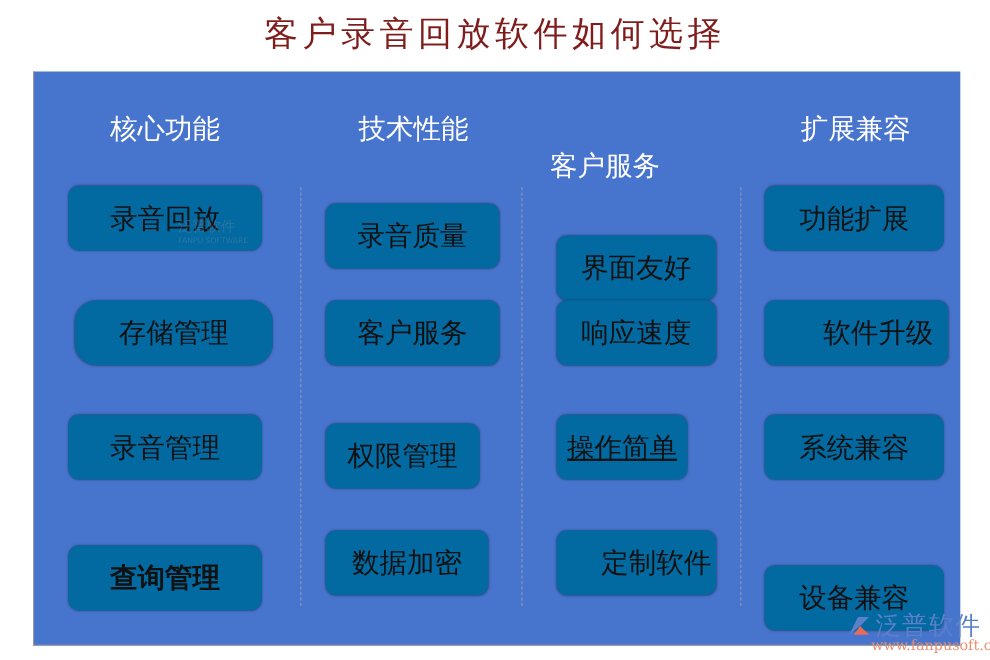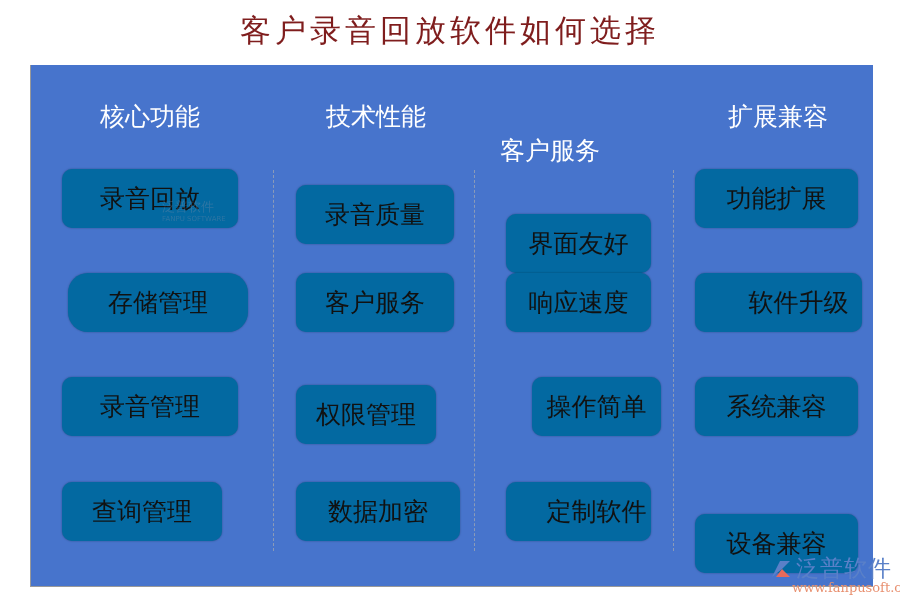--- a/index.html
+++ b/index.html
@@ -27,30 +27,30 @@
 <div class="col-head" style="left:462px;width:176px;margin-top:34px;">客户服务</div>
 <div class="col-head" style="left:690px;width:176px;">扩展兼容</div>
 
 <div class="divider" style="left:273px;"></div>
 <div class="divider" style="left:474px;"></div>
 <div class="divider" style="left:673px;"></div>
 
 <div class="box" style="left:62px;top:169px;width:176px;">录音回放</div>
 <div class="box" style="left:68px;top:273px;width:180px;border-radius:20px;">存储管理</div>
 <div class="box" style="left:62px;top:377px;width:176px;">录音管理</div>
-<div class="box" style="left:62px;top:482px;width:160px;">查询管理</div>
+<div class="box" style="left:62px;top:496px;width:176px;font-weight:bold;">查询管理</div>
 
 <div class="box" style="left:296px;top:185px;width:158px;">录音质量</div>
 <div class="box" style="left:296px;top:273px;width:158px;">客户服务</div>
 <div class="box" style="left:296px;top:385px;width:140px;">权限管理</div>
-<div class="box" style="left:296px;top:482px;width:164px;">数据加密</div>
+<div class="box" style="left:296px;top:482px;width:148px;">数据加密</div>
 
 <div class="box" style="left:506px;top:169px;width:145px;margin-top:45px;">界面友好</div>
 <div class="box" style="left:506px;top:273px;width:145px;text-align:right;">响应速度</div>
-<div class="box" style="left:532px;top:377px;width:129px;">操作简单</div>
+<div class="box" style="left:506px;top:377px;width:119px;text-decoration:underline;">操作简单</div>
 <div class="box" style="left:506px;top:482px;width:145px;padding-left:36px;">定制软件</div>
 
 <div class="box" style="left:695px;top:169px;width:163px;">功能扩展</div>
 <div class="box" style="left:695px;top:273px;width:167px;padding-left:40px;">软件升级</div>
 <div class="box" style="left:695px;top:377px;width:163px;">系统兼容</div>
 <div class="box" style="left:695px;top:482px;width:163px;margin-top:32px;">设备兼容</div>
 
 <div class="wm">
   <div style="font-size:13px;line-height:14px;">泛普软件</div>
   <div style="font-size:7px;">FANPU SOFTWARE</div>

